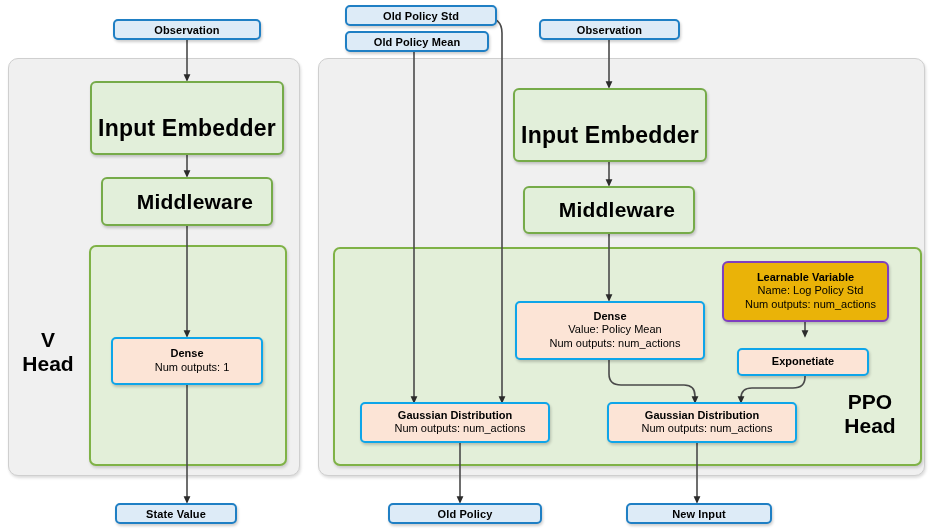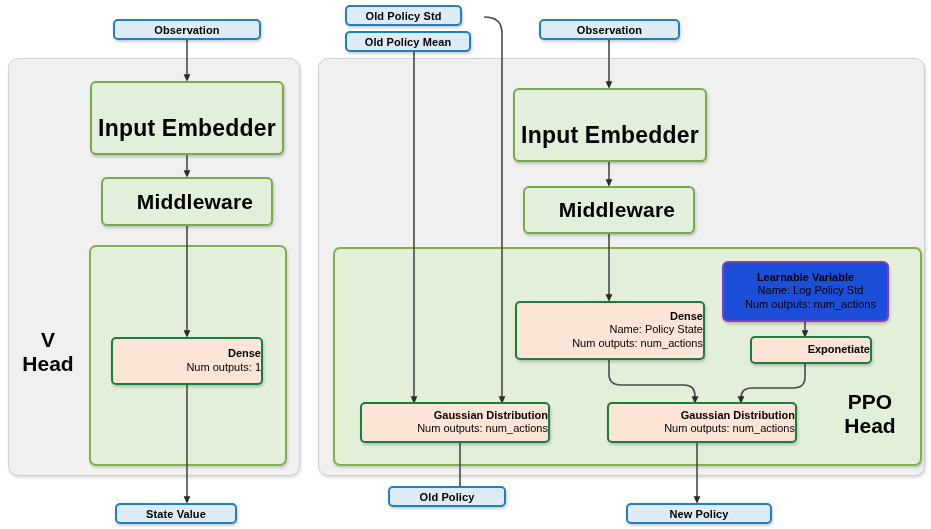--- a/index.html
+++ b/index.html
@@ -12,23 +12,23 @@
   .graybox{position:absolute;background:#f0f0f0;border:1px solid #cfcfcf;border-radius:10px;
            box-shadow:1px 2px 3px rgba(0,0,0,0.14);}
   .greenbox{position:absolute;background:#e3efd9;border:2px solid #7fb246;border-radius:7px;
             box-shadow:1px 2px 3px rgba(0,0,0,0.16);}
 
   
   .node{position:absolute;box-sizing:border-box;display:flex;flex-direction:column;
         align-items:center;justify-content:center;text-align:center;color:#000;}
   .green-node{background:#e2efda;border:2px solid #76ab49;border-radius:6px;
               box-shadow:1px 2px 3px rgba(0,0,0,0.2);font-weight:bold;}
-  .orange-node{background:#fce4d6;border:2px solid #15803d;border-radius:5px;
-               box-shadow:1px 2px 3px rgba(0,0,0,0.2);align-items:flex-end;}
-  .purple-node{background:#1d4ed8;border:2px solid #7f3fbf;border-radius:6px;
+  .orange-node{background:#fce4d6;border:2px solid #0ea5e9;border-radius:5px;
+               box-shadow:1px 2px 3px rgba(0,0,0,0.2);}
+  .purple-node{background:#eab308;border:2px solid #7f3fbf;border-radius:6px;
                box-shadow:1px 2px 3px rgba(0,0,0,0.2);}
   .blue-node{background:#ddebf7;border:2px solid #1f7fc4;border-radius:5px;
              box-shadow:1px 2px 3px rgba(0,0,0,0.2);
              font-size:11px;font-weight:bold;letter-spacing:0.1px;}
   .ttl{font-weight:bold;font-size:11px;line-height:1.22;}
   .sub{font-size:11px;line-height:1.25;font-weight:normal;padding-left:10px;}
   .big{font-size:23px;font-weight:bold;letter-spacing:0.2px;margin-top:20px;}
   .mid{font-size:21px;font-weight:bold;letter-spacing:0.2px;margin-left:16px;}
 
   
@@ -80,25 +80,25 @@
 
       <path d="M460,443 L460,500" marker-end="url(#ah)"></path>
       <path d="M697,443 L697,500" marker-end="url(#ah)"></path>
     </g>
   </svg>
 
   <div class="node blue-node" style="left:113px;top:19px;width:148px;height:21px;">
     <span>Observation</span>
   </div>
 
-  <div class="node blue-node" style="left:345px;top:5px;width:117px;height:21px;">
+  <div class="node blue-node" style="left:345px;top:5px;width:152px;height:21px;">
     <span>Old Policy Std</span>
   </div>
 
-  <div class="node blue-node" style="left:345px;top:31px;width:126px;height:21px;">
+  <div class="node blue-node" style="left:345px;top:31px;width:144px;height:21px;">
     <span>Old Policy Mean</span>
   </div>
 
   <div class="node blue-node" style="left:539px;top:19px;width:141px;height:21px;">
     <span>Observation</span>
   </div>
 
   <div class="node green-node" style="left:90px;top:81px;width:194px;height:74px;">
     <span class="big">Input Embedder</span>
   </div>
@@ -120,31 +120,31 @@
   <div class="node green-node" style="left:513px;top:88px;width:194px;height:74px;">
     <span class="big">Input Embedder</span>
   </div>
 
   <div class="node green-node" style="left:523px;top:186px;width:172px;height:48px;">
     <span class="mid">Middleware</span>
   </div>
 
   <div class="node orange-node" style="left:515px;top:301px;width:190px;height:59px;">
     <span class="ttl">Dense</span>
-    <span class="sub">Name: Policy State</span>
+    <span class="sub">Value: Policy Mean</span>
     <span class="sub">Num outputs: num_actions</span>
   </div>
 
   <div class="node purple-node" style="left:722px;top:261px;width:167px;height:61px;">
     <span class="ttl">Learnable Variable</span>
     <span class="sub">Name: Log Policy Std</span>
     <span class="sub">Num outputs: num_actions</span>
   </div>
 
-  <div class="node orange-node" style="left:737px;top:336px;width:122px;height:28px;margin-left:13px;">
+  <div class="node orange-node" style="left:737px;top:348px;width:132px;height:28px;">
     <span class="ttl">Exponetiate</span>
   </div>
 
   <div class="node orange-node" style="left:360px;top:402px;width:190px;height:41px;">
     <span class="ttl">Gaussian Distribution</span>
     <span class="sub">Num outputs: num_actions</span>
   </div>
 
   <div class="node orange-node" style="left:607px;top:402px;width:190px;height:41px;">
     <span class="ttl">Gaussian Distribution</span>
@@ -153,21 +153,21 @@
 
   <div class="caption" style="left:822px;top:390px;width:96px;">
     <div>PPO</div>
     <div>Head</div>
   </div>
 
   <div class="node blue-node" style="left:115px;top:503px;width:122px;height:21px;">
     <span>State Value</span>
   </div>
 
-  <div class="node blue-node" style="left:388px;top:486px;width:118px;height:21px;">
+  <div class="node blue-node" style="left:388px;top:503px;width:154px;height:21px;">
     <span>Old Policy</span>
   </div>
 
   <div class="node blue-node" style="left:626px;top:503px;width:146px;height:21px;">
-    <span>New Policy</span>
+    <span>New Input</span>
   </div>
 
 </div>
 
 </body></html>

